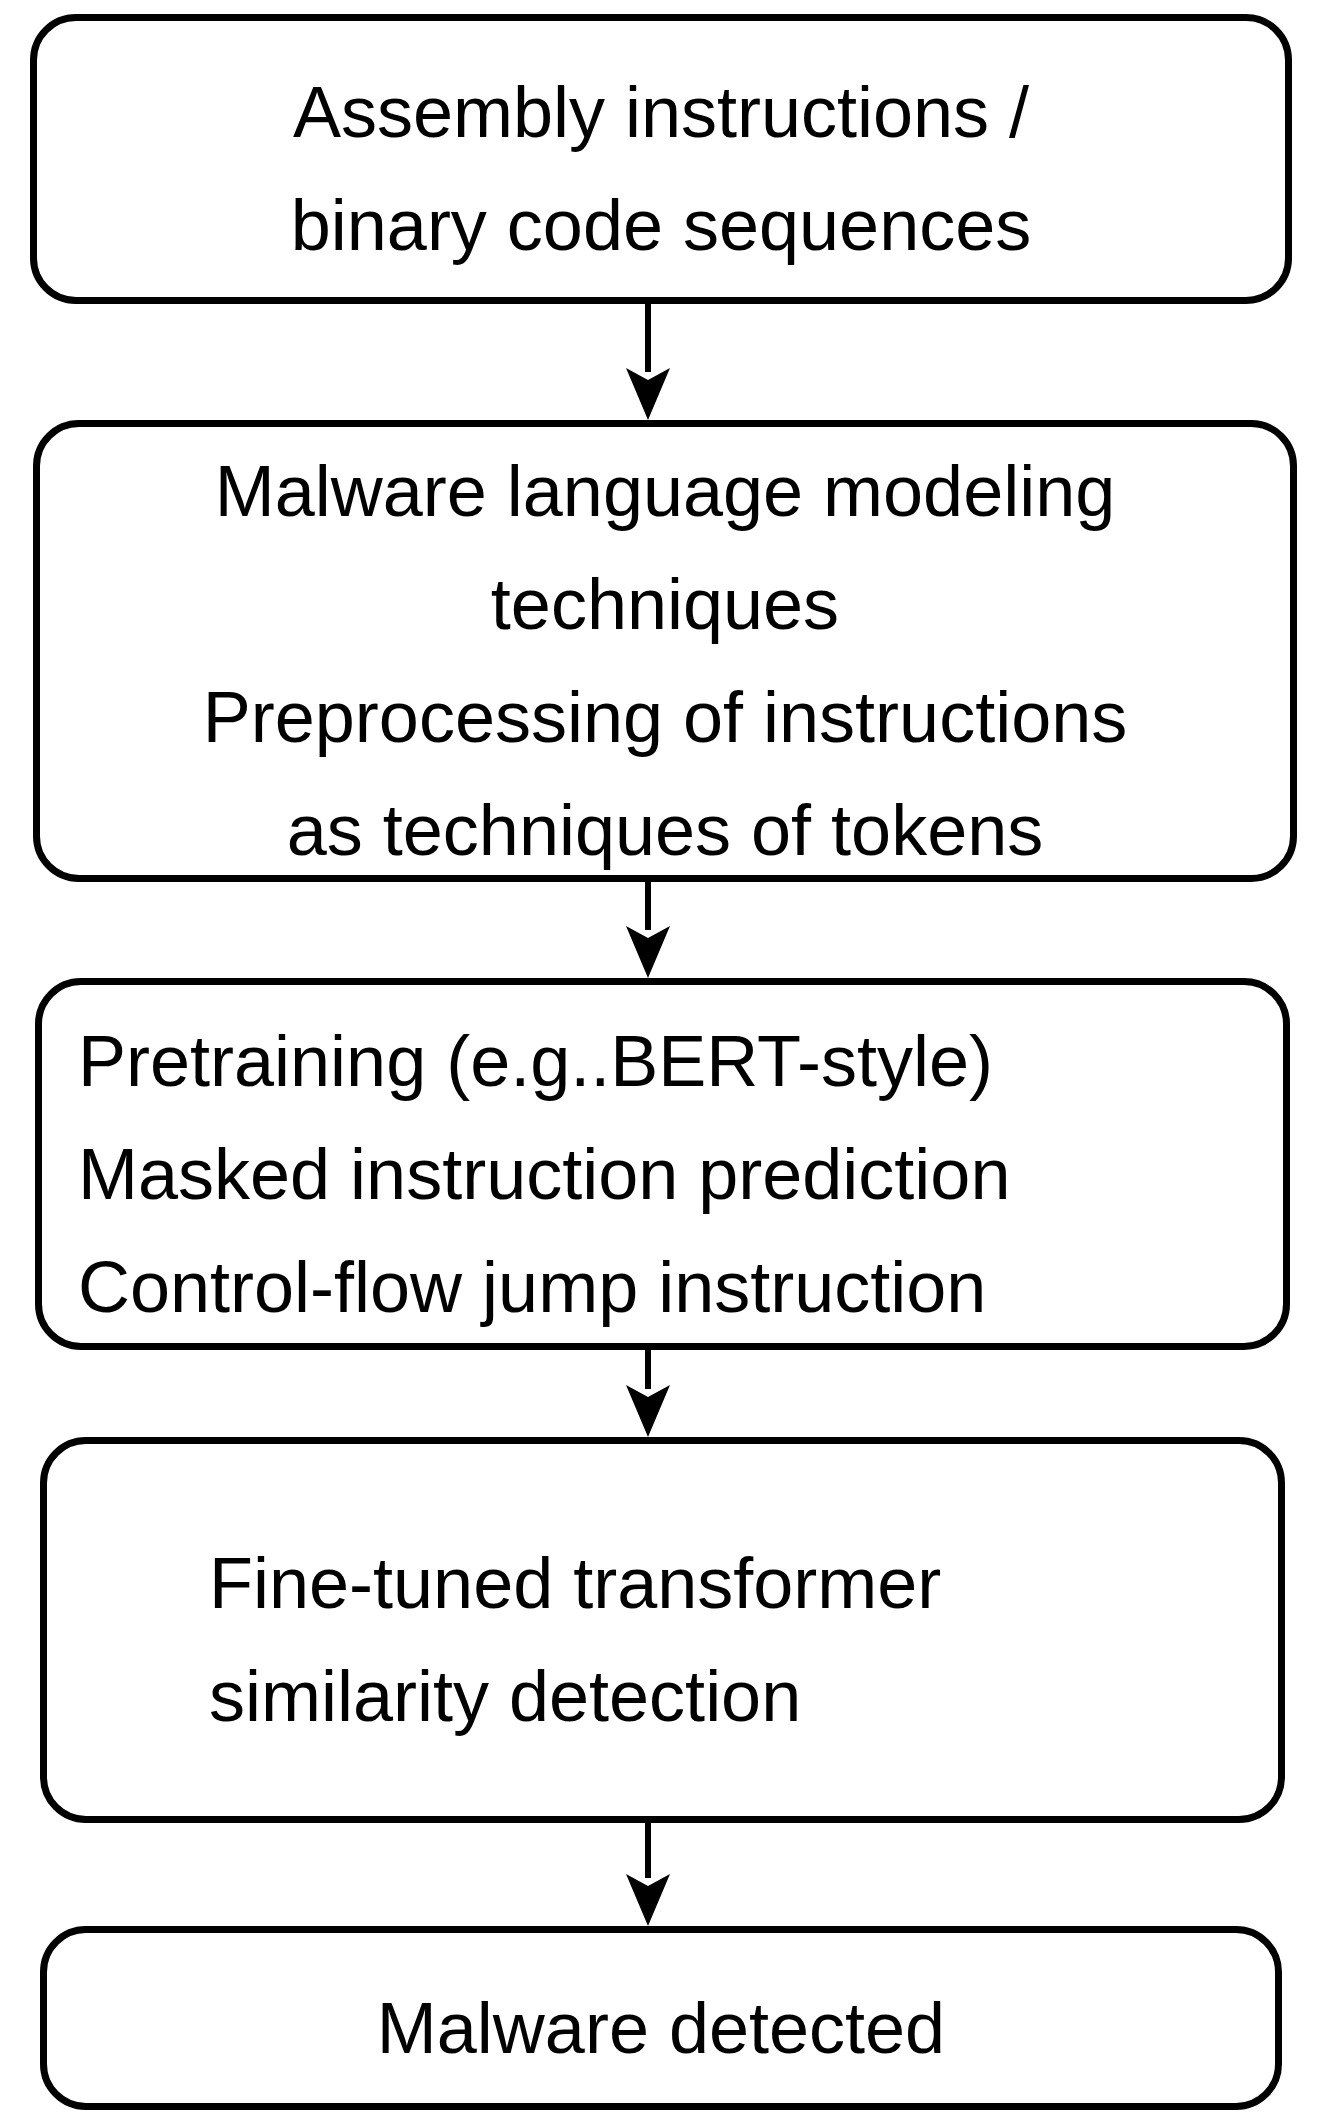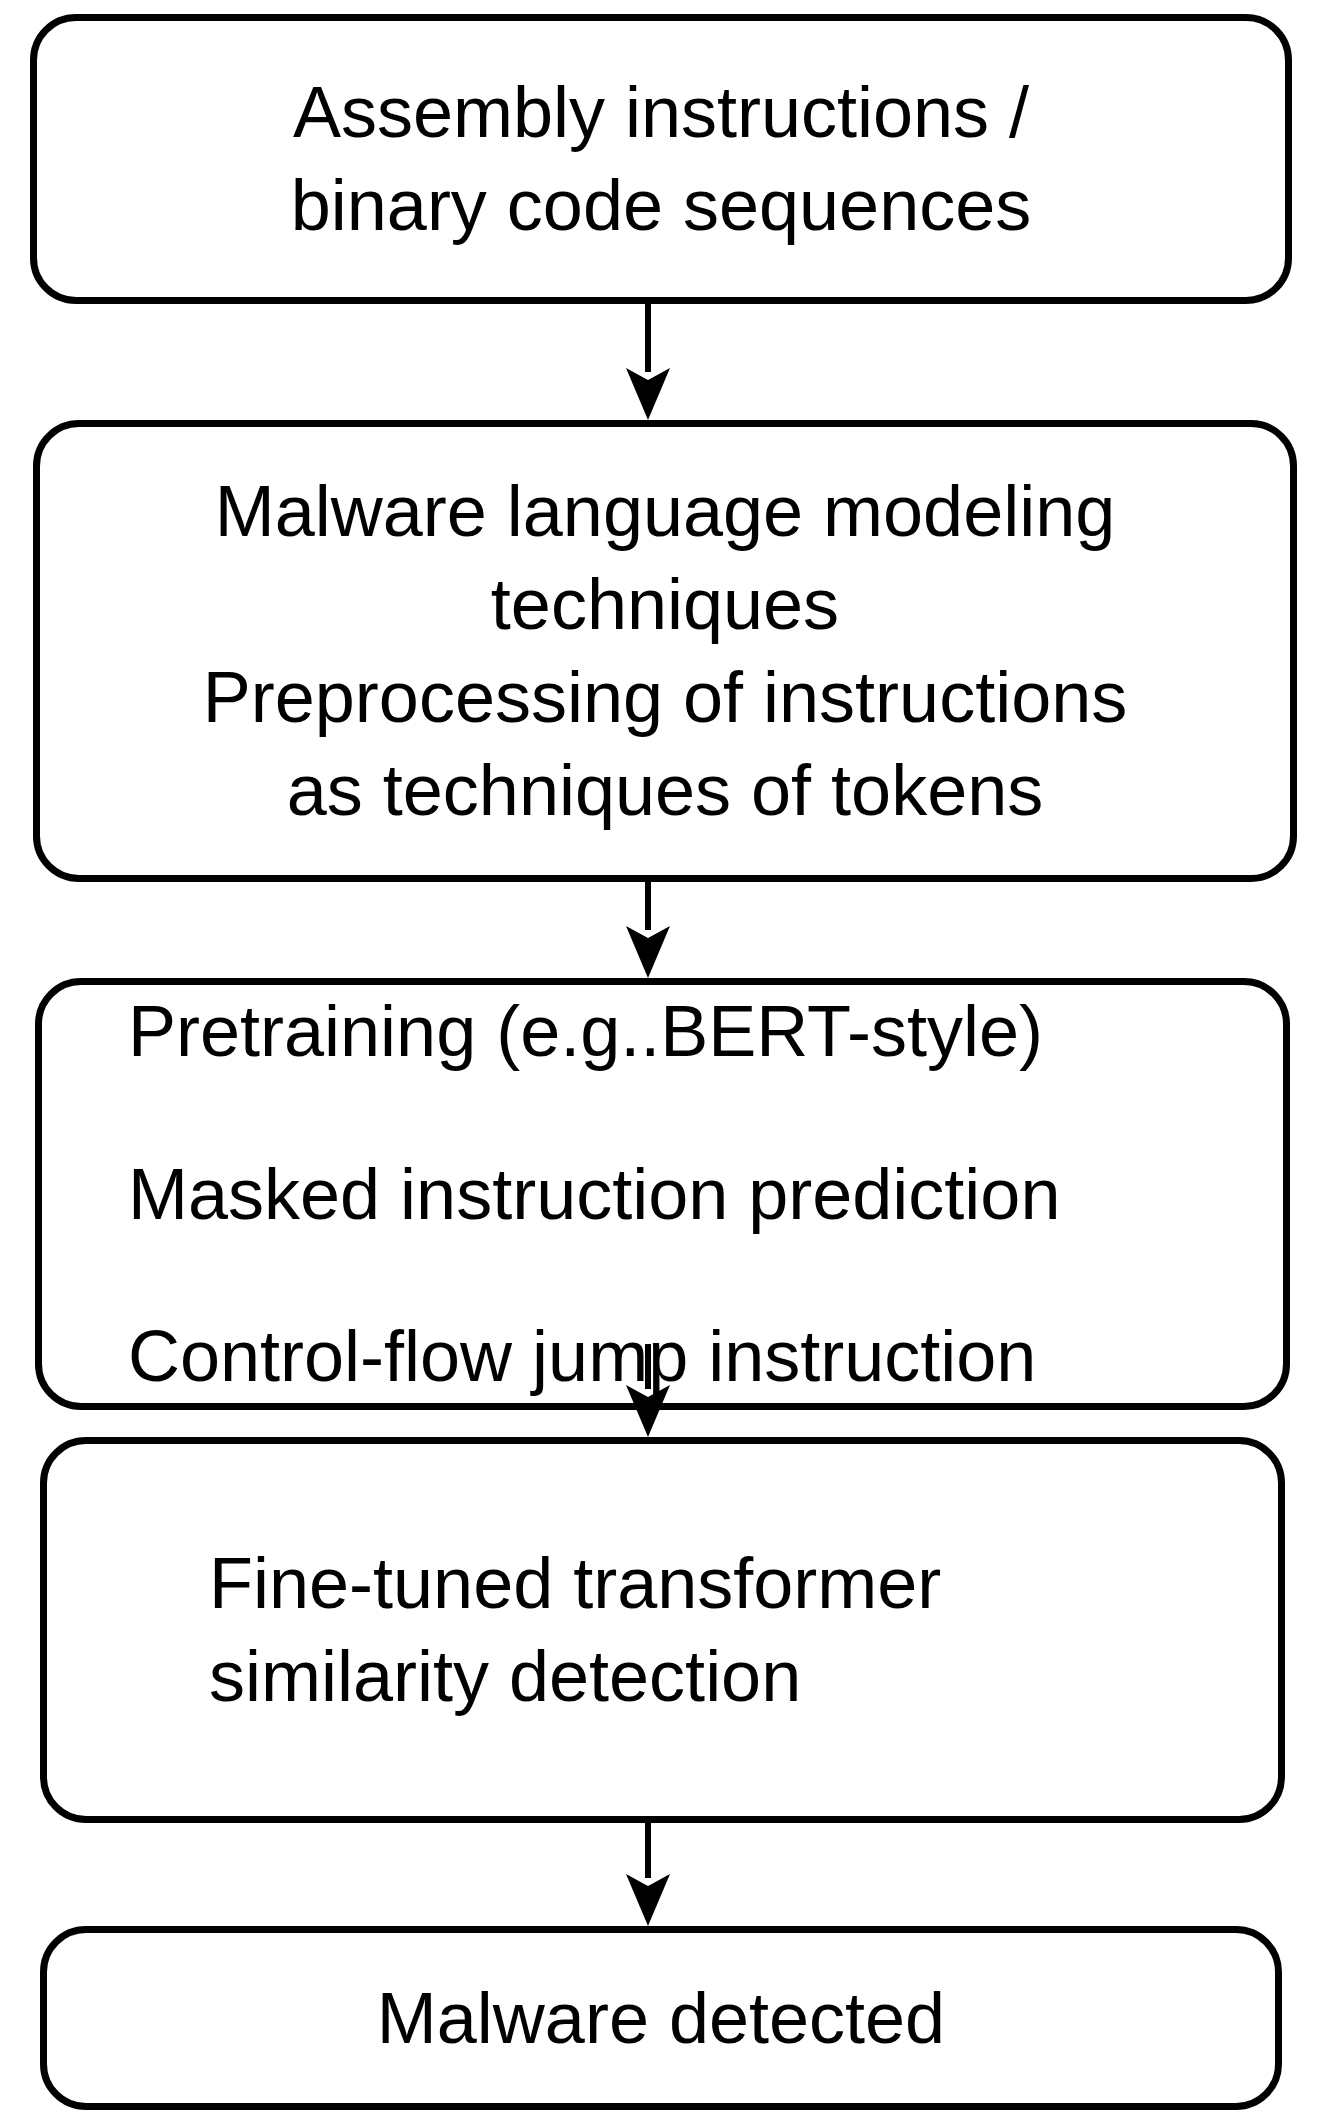--- a/index.html
+++ b/index.html
@@ -32,29 +32,30 @@
   .box.center {
     align-items: center;
     text-align: center;
   }
   .box.left {
     align-items: flex-start;
     text-align: left;
   }
   .box-line {
     display: block;
+    margin-top: 20px;
   }
   .arrow {
     position: absolute;
     display: block;
   }
   
   #box-input        { left: 30px;  top: 14px;   width: 1262px; height: 290px; }
   #box-nlp          { left: 33px;  top: 420px;  width: 1264px; height: 462px; }
-  #box-pretraining  { left: 35px;  top: 978px;  width: 1255px; height: 432px; padding-left: 86px; justify-content: space-between; }
+  #box-pretraining  { left: 35px;  top: 978px;  width: 1255px; height: 372px; padding-left: 36px; }
   #box-finetuned    { left: 40px;  top: 1437px; width: 1245px; height: 386px; padding-left: 162px; justify-content: center; }
   #box-detected     { left: 40px;  top: 1926px; width: 1242px; height: 184px; }
 
   #arrow-1 { left: 616px; top: 304px;  }
   #arrow-2 { left: 616px; top: 882px;  }
   #arrow-3 { left: 616px; top: 1344px; }
   #arrow-4 { left: 616px; top: 1823px; }
 </style>
 </head>
 <body>

